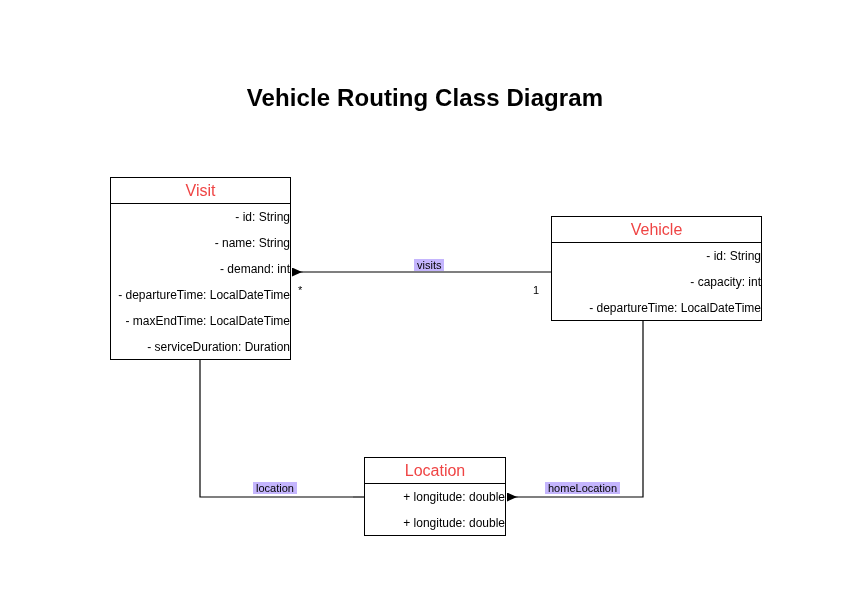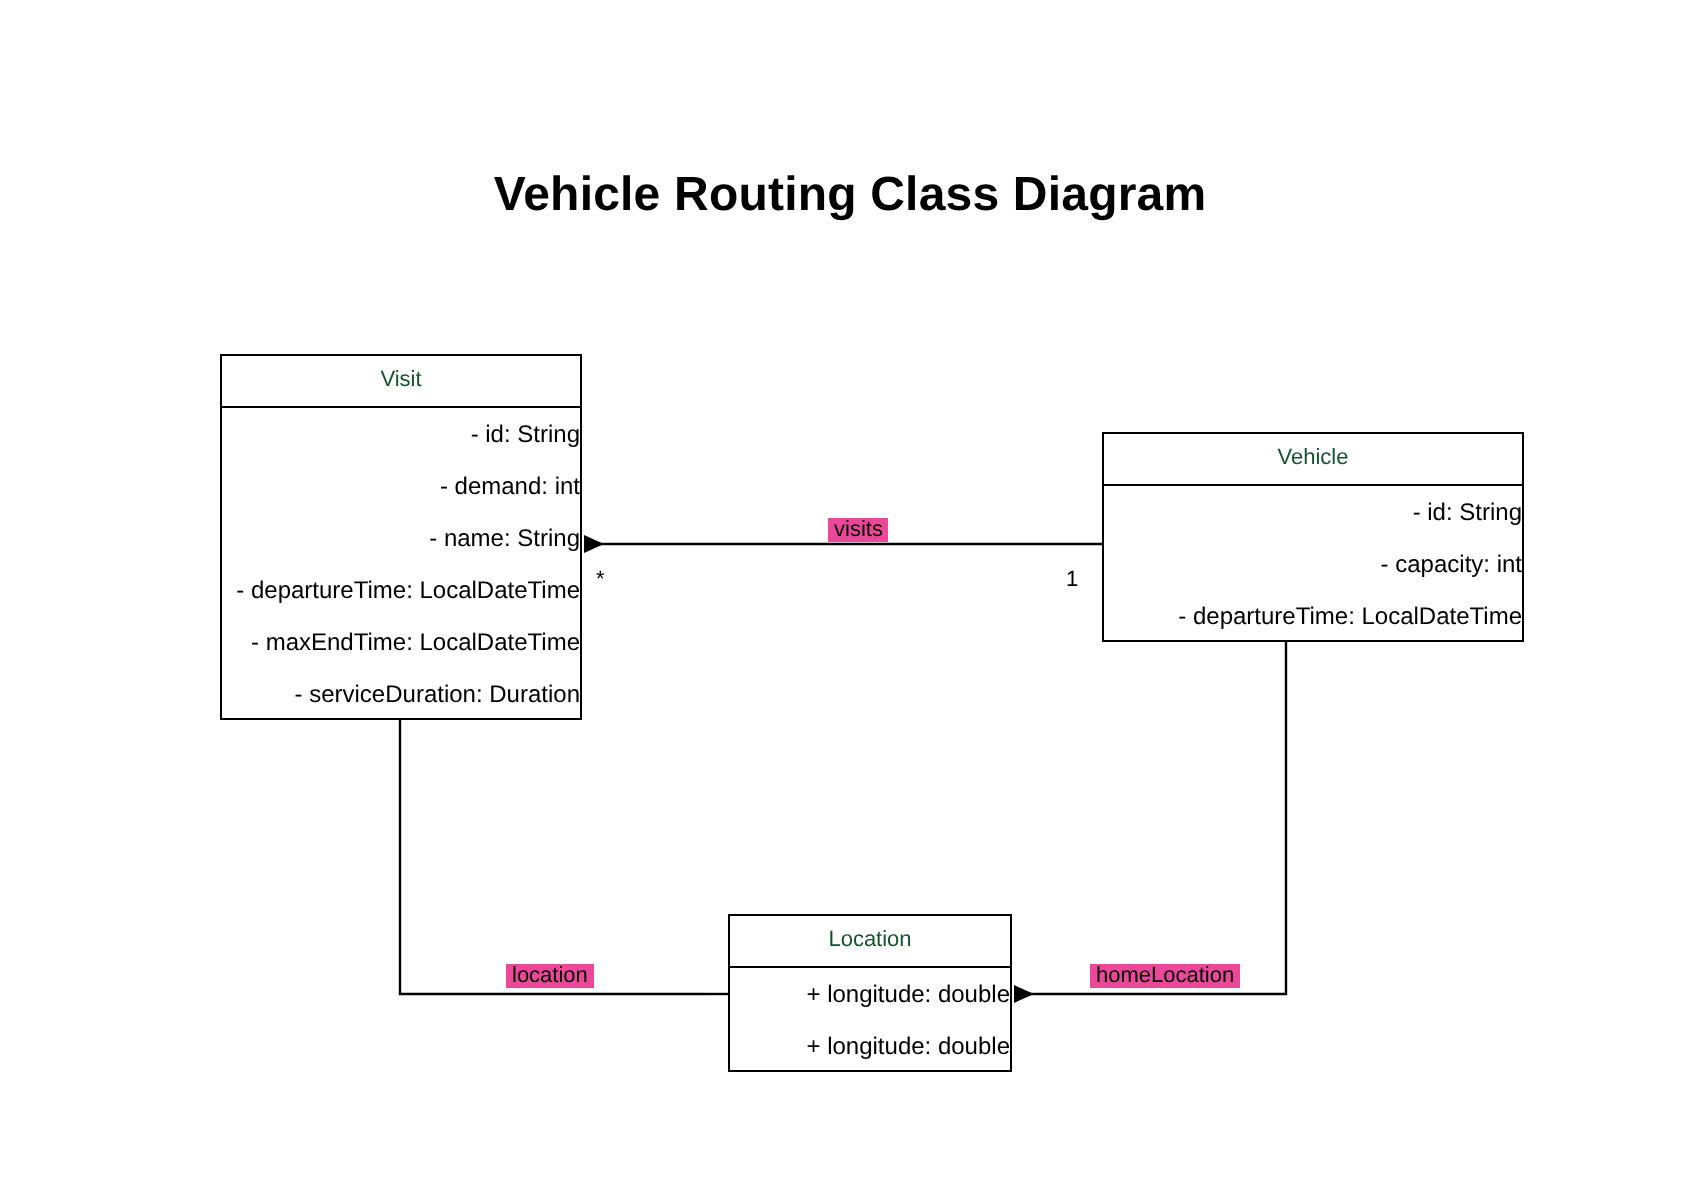--- a/index.html
+++ b/index.html
@@ -41,23 +41,23 @@
     box-sizing: border-box;
     border: 1px solid #000000;
     background: #ffffff;
     z-index: 5;
   }
   .uml-class-name {
     box-sizing: border-box;
     height: 26px;
     line-height: 25px;
     text-align: center;
-    font-size: 11px;
+    font-size: 16px;
     border-bottom: 1px solid #000000;
-    color: #14532d;
+    color: #ef4444;
     white-space: nowrap;
     overflow: hidden;
   }
   .uml-attrs {
     box-sizing: border-box;
     padding: 0;
     margin: 0;
     list-style: none;
     text-align: right;
   }
@@ -86,21 +86,21 @@
     z-index: 2;
   }
 
   
   .edge-label {
     position: absolute;
     font-size: 11px;
     color: #000000;
     white-space: nowrap;
     z-index: 6;
-    background: #ec4899;
+    background: #c4b5fd;
     padding: 0 3px;
   }
   .multiplicity {
     position: absolute;
     font-size: 11px;
     color: #000000;
     white-space: nowrap;
     z-index: 6;
   }
 
@@ -150,22 +150,22 @@
   <div class="multiplicity" id="mult-vehicle-one">1</div>
 
   <div class="edge-label" id="label-location">location</div>
 
   <div class="edge-label" id="label-homelocation">homeLocation</div>
 
   <div class="uml-class" id="class-visit">
     <div class="uml-class-name">Visit</div>
     <ul class="uml-attrs">
       <li>- id: String</li>
+      <li>- name: String</li>
       <li>- demand: int</li>
-      <li>- name: String</li>
       <li>- departureTime: LocalDateTime</li>
       <li>- maxEndTime: LocalDateTime</li>
       <li>- serviceDuration: Duration</li>
     </ul>
   </div>
 
   <div class="uml-class" id="class-vehicle">
     <div class="uml-class-name">Vehicle</div>
     <ul class="uml-attrs">
       <li>- id: String</li>

